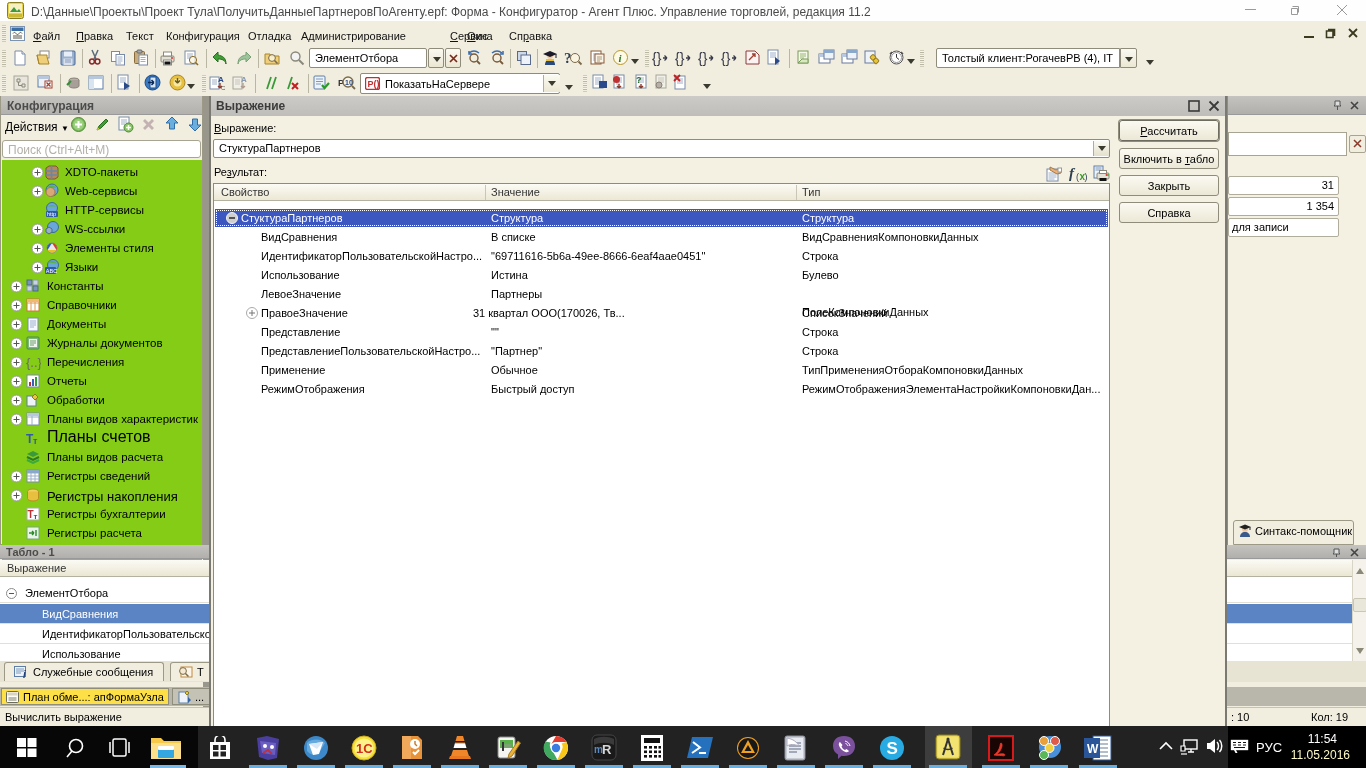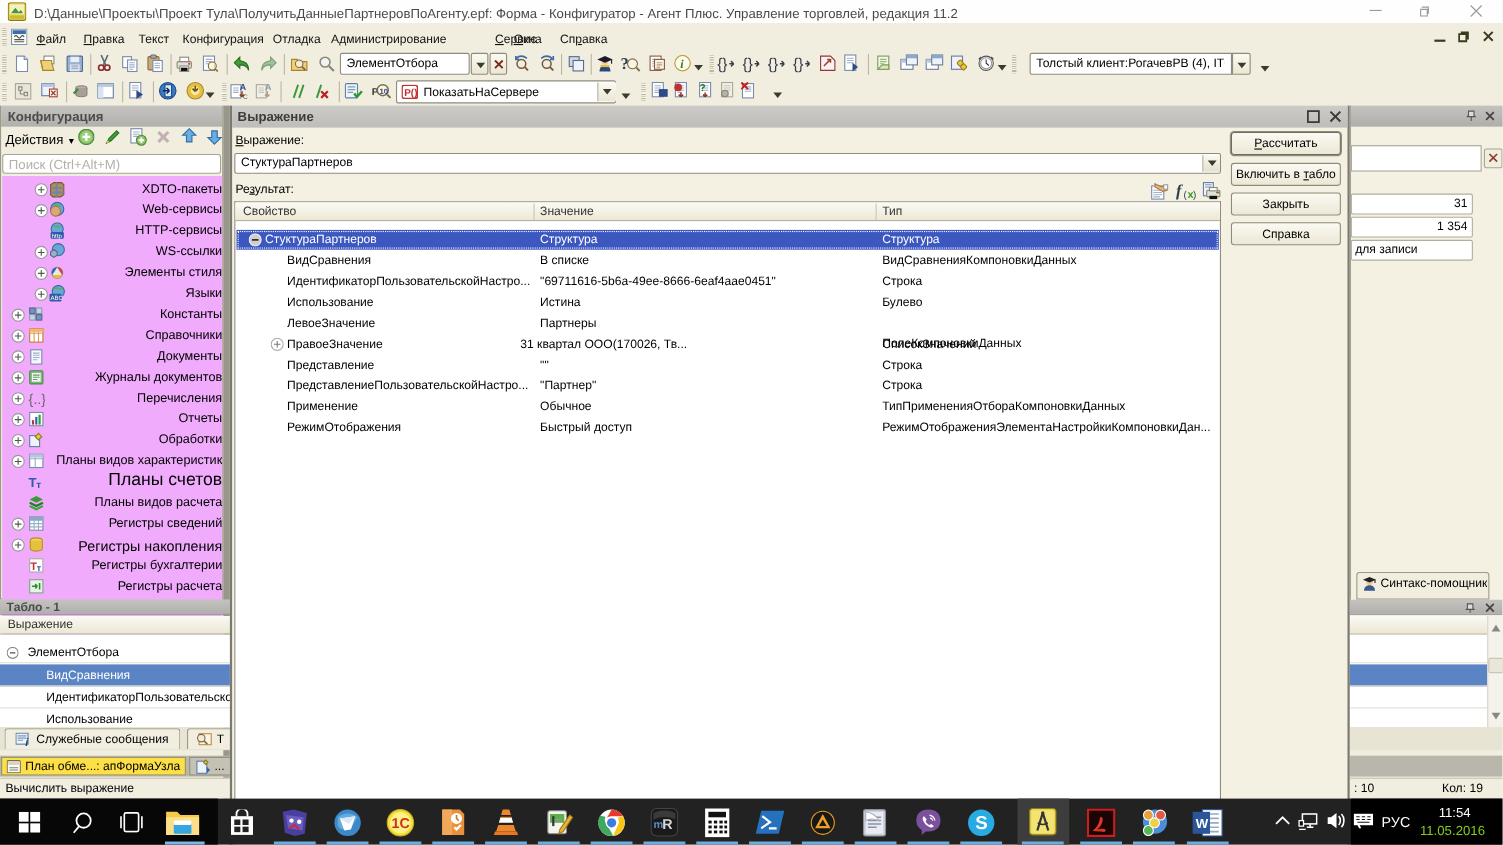--- a/index.html
+++ b/index.html
@@ -385,21 +385,21 @@
     </svg>
   <svg class="abs" style="left:163px;top:20px" width="16" height="16" viewBox="0 0 16 16">
       <path d="M8 1 L14 7 L10.5 7 L10.5 13 L5.5 13 L5.5 7 L2 7 Z" fill="#6aaede" stroke="#2f6da8"></path>
     </svg>
   <svg class="abs" style="left:186px;top:20px" width="16" height="16" viewBox="0 0 16 16">
       <path d="M8 15 L14 9 L10.5 9 L10.5 3 L5.5 3 L5.5 9 L2 9 Z" fill="#6aaede" stroke="#2f6da8"></path>
     </svg>
   <div class="abs" style="left:1px;top:44px;width:199px;height:18px;background:#fff;border:1px solid #a7a492;border-radius:3px;">
     <div style="padding:2px 0 0 5px;font-size:12px;color:#b3b1a8;">Поиск (Ctrl+Alt+M)</div>
   </div>
-  <div class="abs" style="left: 1px; top: 64px; width: 200px; height: 437px; background: #f0abfc; position: absolute; text-align: right;" id="tree">
+  <div class="abs" style="left: 1px; top: 64px; width: 200px; height: 437px; background: #84cc16; position: absolute;" id="tree">
       <svg class="abs" style="left: 29px; top: 6px;" width="13" height="13" viewBox="0 0 13 13">
         <circle cx="6.5" cy="6.5" r="5.5" fill="#fff" stroke="#999"></circle>
         <path d="M3.5 6.5h6M6.5 3.5v6" stroke="#555"></path>
       </svg>
       <svg class="abs" style="left: 42px; top: 4px;" width="16" height="16" viewBox="0 0 16 16">
         <path d="M2 4l3-2h7l2 2v9l-3 2H4l-2-2z" fill="#b8875a" stroke="#7a5a2a"></path>
         <path d="M2 7h12M2 11h12M7.5 2v13" stroke="#6888a8" stroke-width="1.7"></path>
       </svg>
       <div class="abs ell" style="left: 63px; top: 6px; font-size: 11.5px; width: 137px;">XDTO-пакеты</div>
       <svg class="abs" style="left: 29px; top: 25px;" width="13" height="13" viewBox="0 0 13 13">
@@ -987,14 +987,14 @@
       <path d="M1 5h3l5-4v14l-5-4H1z" fill="#fff"></path>
       <path d="M11 4c2 2 2 6 0 8M13.5 2c3 3 3 9 0 12" stroke="#fff" stroke-width="1.5" fill="none"></path>
     </svg>
     <svg class="abs" style="left:1230px;top:13px" width="19" height="15" viewBox="0 0 19 15">
       <rect x="0.8" y="0.8" width="17.4" height="10.4" fill="#fff"></rect>
       <path d="M4 11l1.5 3h2L6 11z" fill="#fff"></path>
       <path d="M3 3.5h3M8 3.5h3M13 3.5h3M3 6h3M8 6h3M13 6h3M4 8.5h11" stroke="#111"></path>
     </svg>
     <div class="abs" style="left:1256px;top:14px;color:#fff;font-size:13px;">РУС</div>
     <div class="abs" style="left:1297px;top:6px;width:40px;text-align:right;color:#fff;font-size:12px;">11:54</div>
-    <div class="abs" style="left:1280px;top:22px;width:70px;text-align:right;color:#84cc16;font-size:12px;">11.05.2016</div>
+    <div class="abs" style="left:1280px;top:22px;width:70px;text-align:right;color:#fef9c3;font-size:12px;">11.05.2016</div>
   </div>
 
 </body></html>

